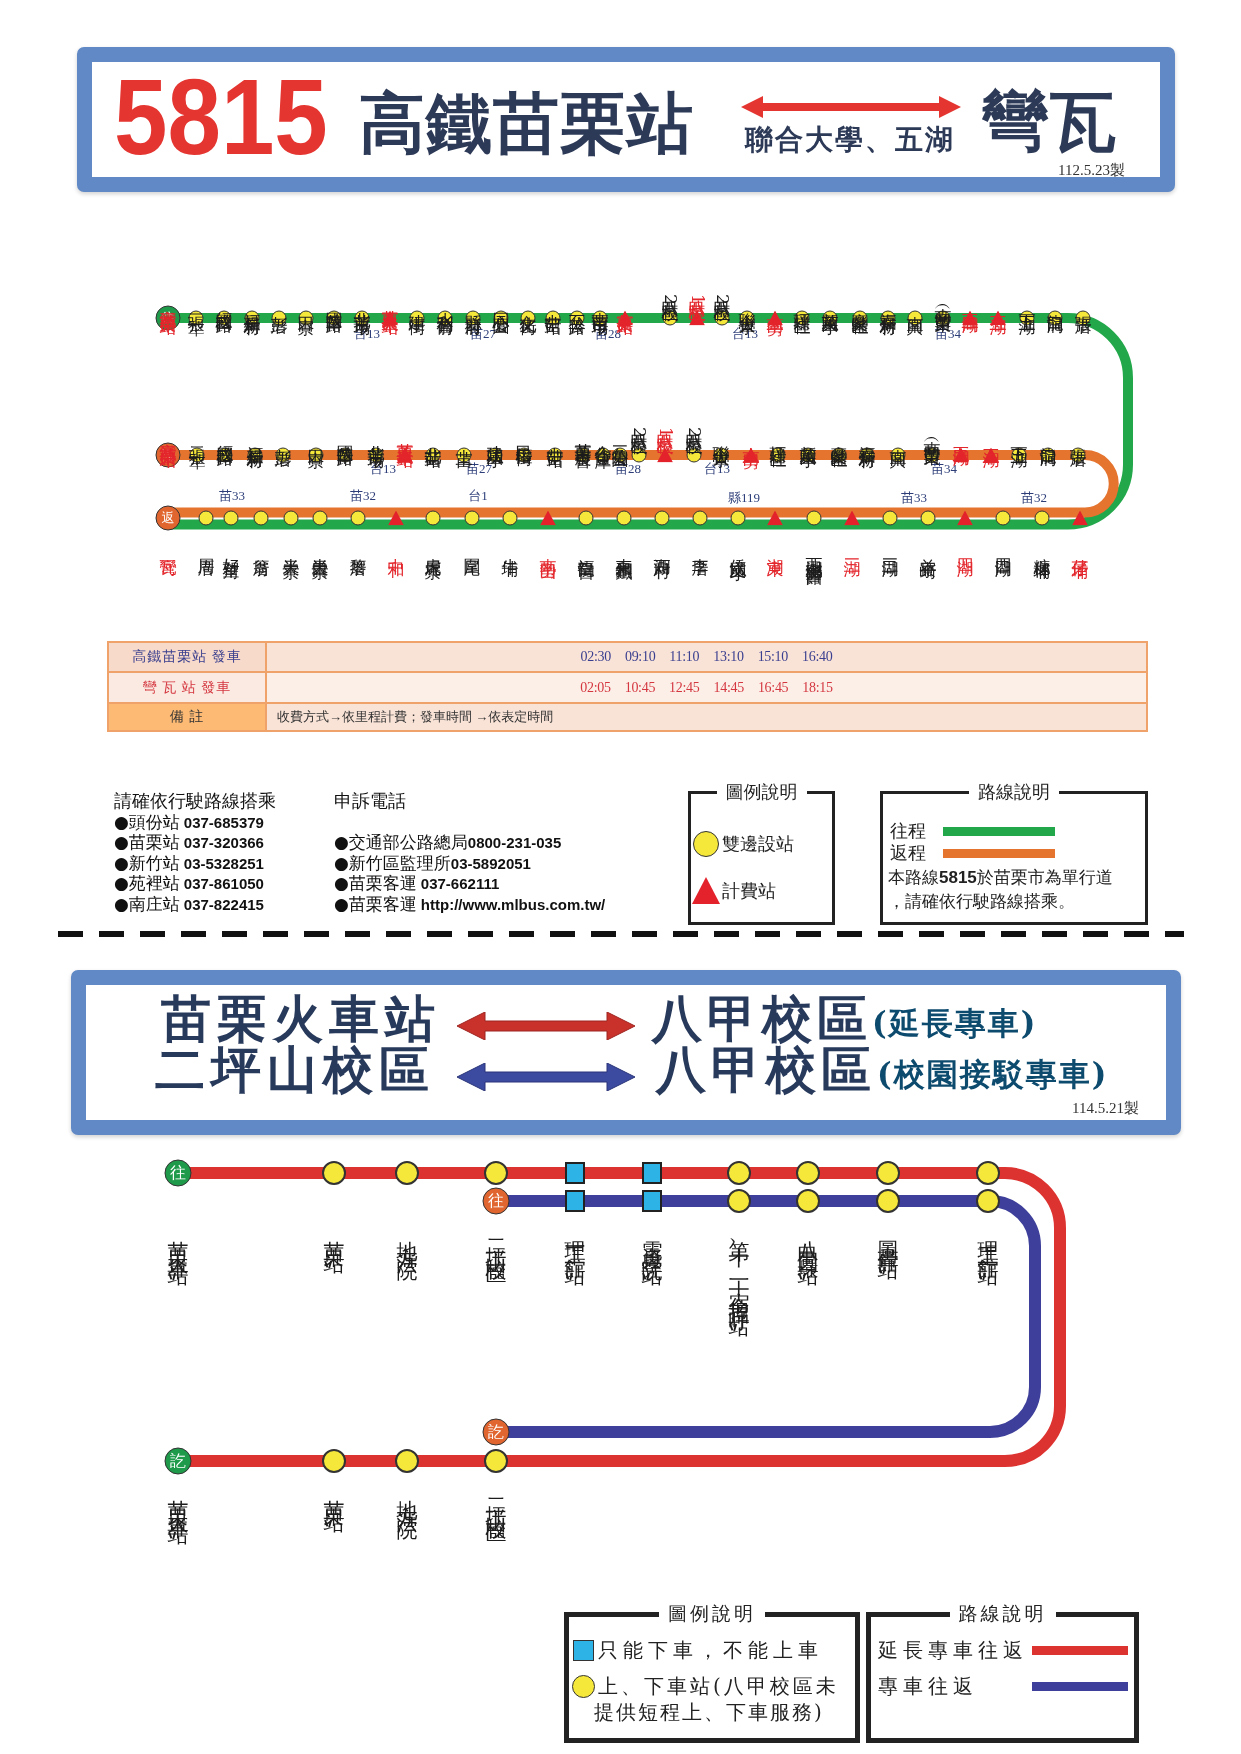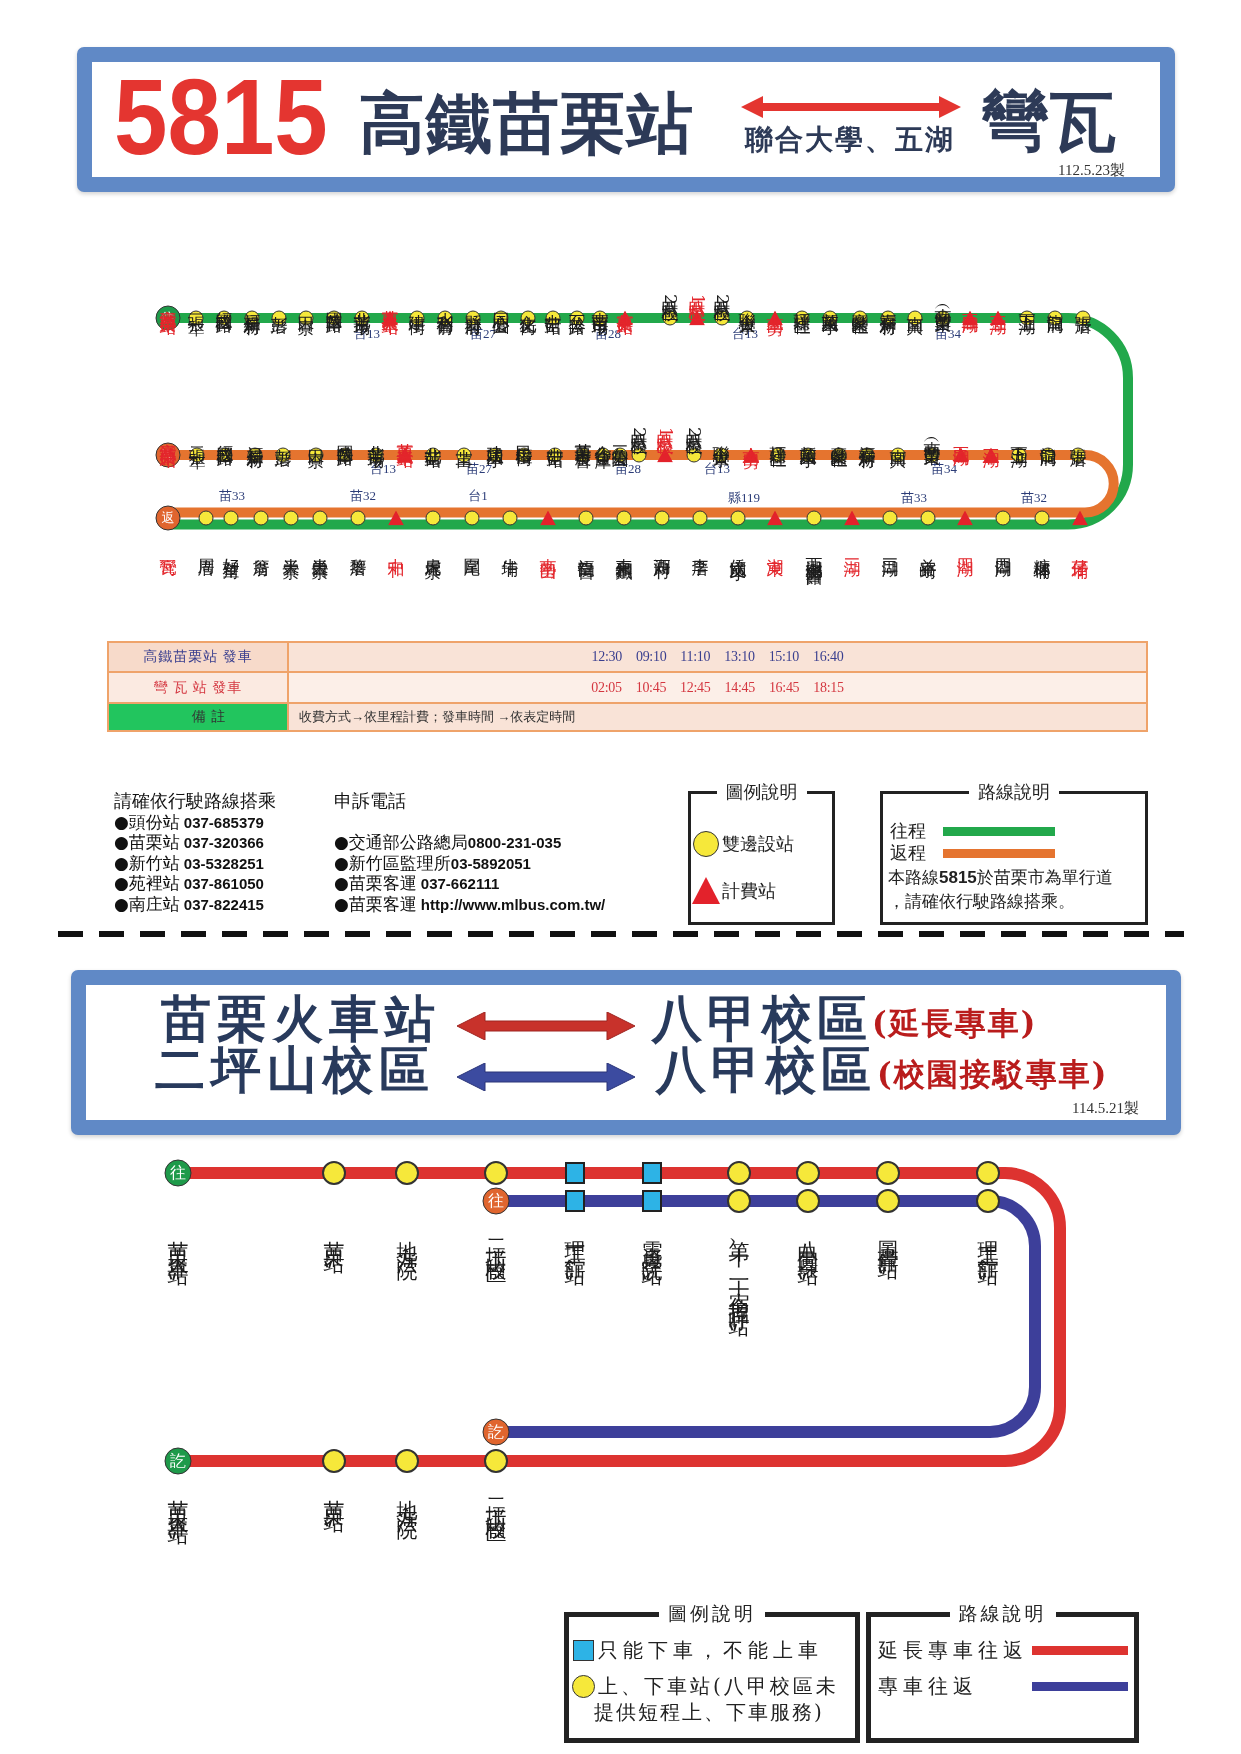--- a/index.html
+++ b/index.html
@@ -60,21 +60,21 @@
 
 
 table.tt{position:absolute;left:107px;top:641px;width:1041px;border-collapse:collapse;
   font-family:"Liberation Serif",serif;}
 table.tt td{border:2px solid var(--c-table_border);padding:0;}
 .tt-title td{height:30px;background:#FEF5EF;text-align:center;font-size:17px;color:#333;}
 .tt-lab{width:156px;text-align:center;font-size:14px;letter-spacing:1px;}
 .tt-r1 td{height:28px;} .tt-r2 td{height:29px;} .tt-r3 td{height:26px;}
 .tt-r1 .tt-lab{background:#F7DACA;} .tt-r1 .tt-times{background:#F9E3D7;}
 .tt-r2 .tt-lab{background:#FBEAE1;} .tt-r2 .tt-times{background:#FCEFE8;}
-.tt-r3 .tt-lab{background:#22c55e;padding-left:22px;} .tt-r3 .tt-remark{background:#F9E3D7;}
+.tt-r3 .tt-lab{background:#fdba74;} .tt-r3 .tt-remark{background:#F9E3D7;}
 .tt-times{text-align:center;font-size:14px;}
 .time{display:inline-block;margin:0 7px;letter-spacing:-.3px;}
 .navy{color:#3A3F8F;} .redtxt{color:#D43740;}
 .tt-remark{font-size:13px;color:#333;padding-left:10px !important;}
 
 
 .ct{font-size:17px;line-height:20px;color:#111;}
 .ct .ph{font:bold 15px "Liberation Sans",sans-serif;margin-left:4px;}
 
 
@@ -85,21 +85,21 @@
 .lbox.thick .ltitle{top:-15px;font-size:19px;letter-spacing:3px;}
 .ltxt{font-size:18px;line-height:22px;color:#222;}
 .ltxt-lg{font-size:20px;line-height:24px;letter-spacing:5px;color:#222;}
 .bar{position:absolute;height:9px;}
 
 .dash{position:absolute;left:58px;top:931px;width:1126px;height:6px;
   background:repeating-linear-gradient(90deg,#111 0 25px,transparent 25px 41px);}
 
 
 .s-big{font:bold 50px/1 "DejaVu Serif",serif;color:#283A5C;letter-spacing:6px;}
-.s-note{font:bold 31px/1 "DejaVu Serif",serif;color:#b91c1c;letter-spacing:2px;}
+.s-note{font:bold 31px/1 "DejaVu Serif",serif;color:#0c4a6e;letter-spacing:2px;}
 .foot{left:104px;top:1674px;font-size:22px;letter-spacing:5px;color:#222;}
 </style>
 </head>
 <body>
 
 <div id="page">
 
   <div class="frame" style="left:77px;top:47px;width:1098px;height:145px;"></div>
   <div class="abs h-num">5815</div>
   <div class="abs h-big" style="left:359px;top:91px;">高鐵苗栗站</div>
@@ -510,21 +510,21 @@
       <div class="stn" style="left: 1080px;">
         <div class="mk mk-fare"></div>
         <span class="lbl hl" style="top: 27px;">茅仔埔</span>
       </div>
     </div>
 
   <table class="tt">
     <tbody>
     <tr class="tt-r1">
       <td class="tt-lab navy">高鐵苗栗站 發車</td>
-      <td class="tt-times navy"><span class="time">12:30</span><span class="time">09:10</span><span class="time">11:10</span><span class="time">13:10</span><span class="time">15:10</span><span class="time">16:40</span></td>
+      <td class="tt-times navy"><span class="time">02:30</span><span class="time">09:10</span><span class="time">11:10</span><span class="time">13:10</span><span class="time">15:10</span><span class="time">16:40</span></td>
     </tr>
     <tr class="tt-r2">
       <td class="tt-lab redtxt">彎 瓦 站 發車</td>
       <td class="tt-times redtxt"><span class="time">02:05</span><span class="time">10:45</span><span class="time">12:45</span><span class="time">14:45</span><span class="time">16:45</span><span class="time">18:15</span></td>
     </tr>
     <tr class="tt-r3">
       <td class="tt-lab" style="color:#333;">備 註</td>
       <td class="tt-remark">收費方式→依里程計費；發車時間 →依表定時間</td>
     </tr>
   </tbody>

